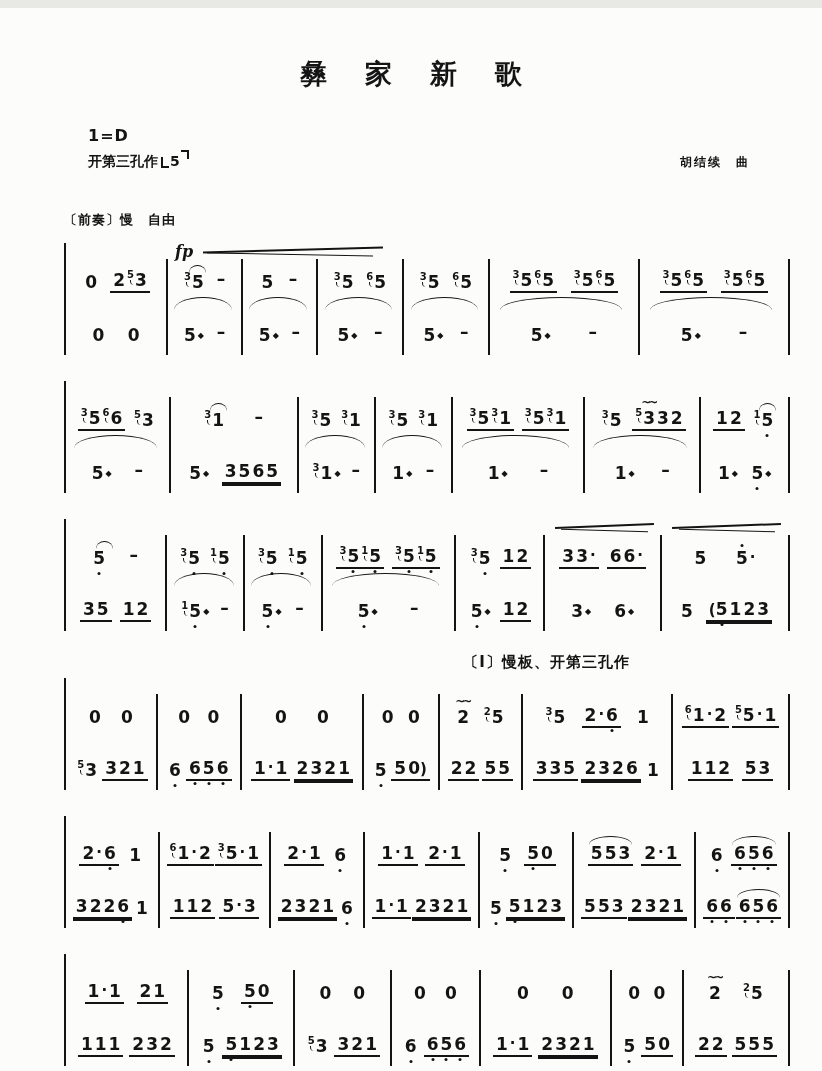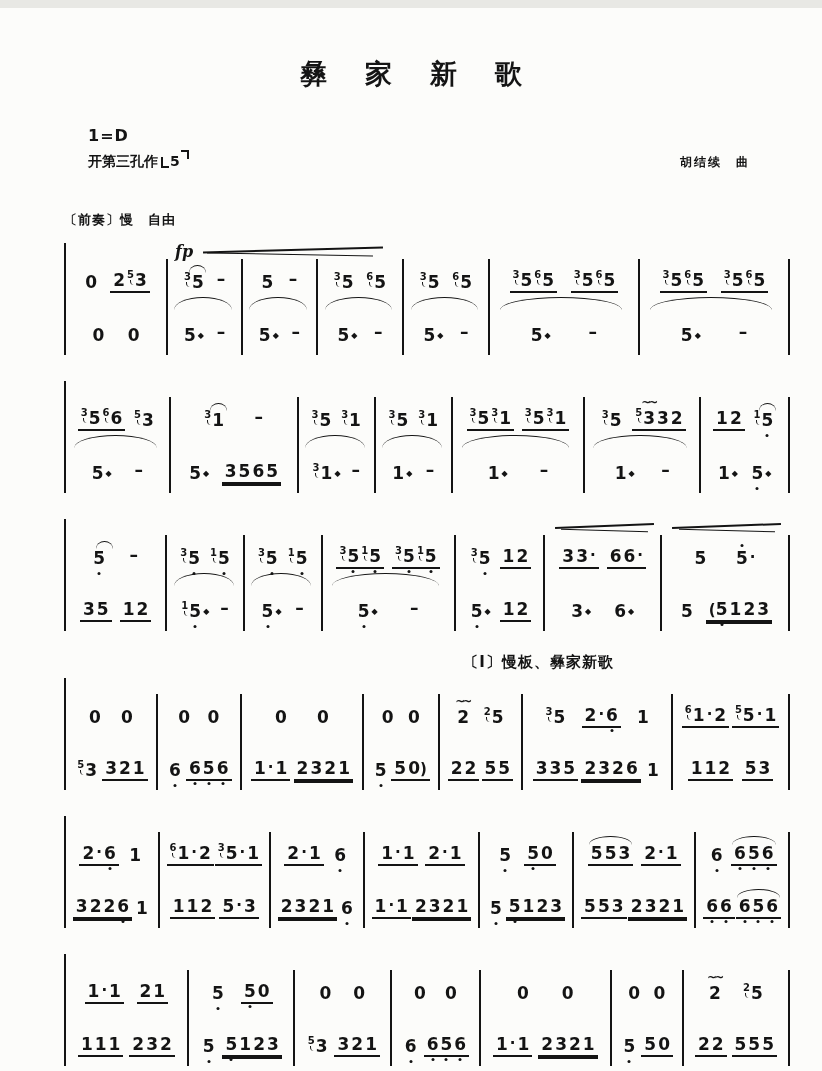--- a/index.html
+++ b/index.html
@@ -798,21 +798,21 @@
               <span class="note">
                 <span class="main">2</span>
               </span>
               <span class="note">
                 <span class="main">3</span>
               </span>
             </span>
           </div>
         </div>
       </div>
-      <div class="section-label">〔Ⅰ〕慢板、彝家新歌</div>
+      <div class="section-label">〔Ⅰ〕慢板、开第三孔作</div>
       <div class="system">
         <div class="meas" style="flex-grow: 4;">
           <div class="vrow upper">
             <span class="beat">
               <span class="note">
                 <span class="main">0</span>
               </span>
             </span>
             <span class="beat">
               <span class="note">

